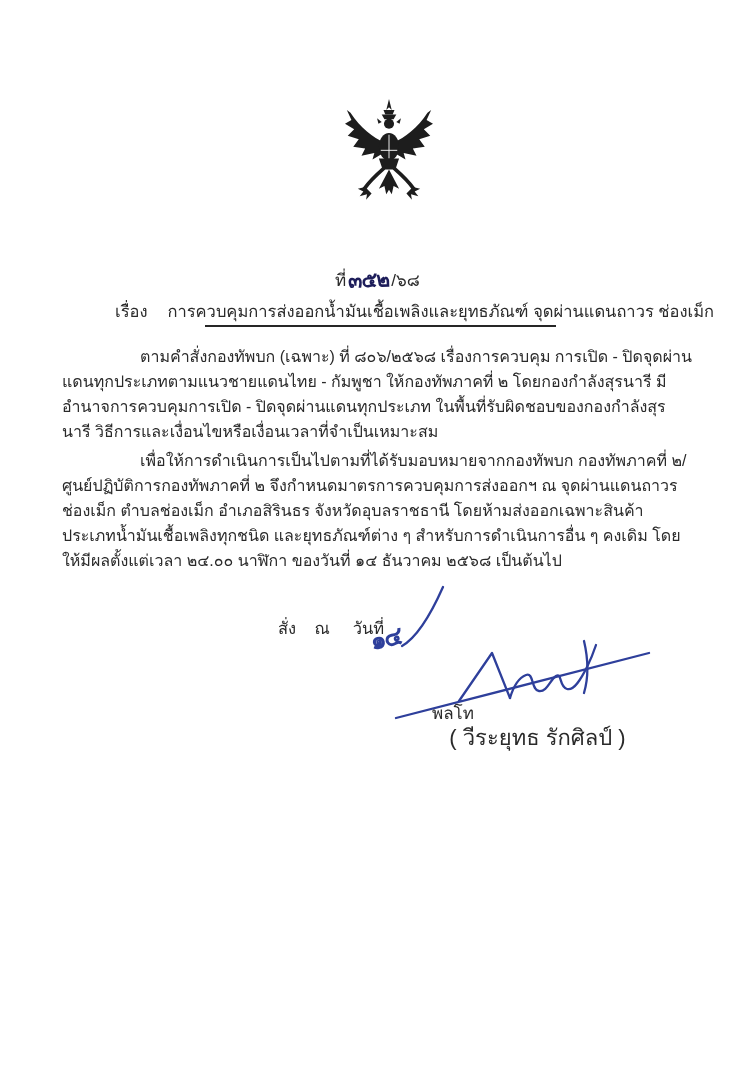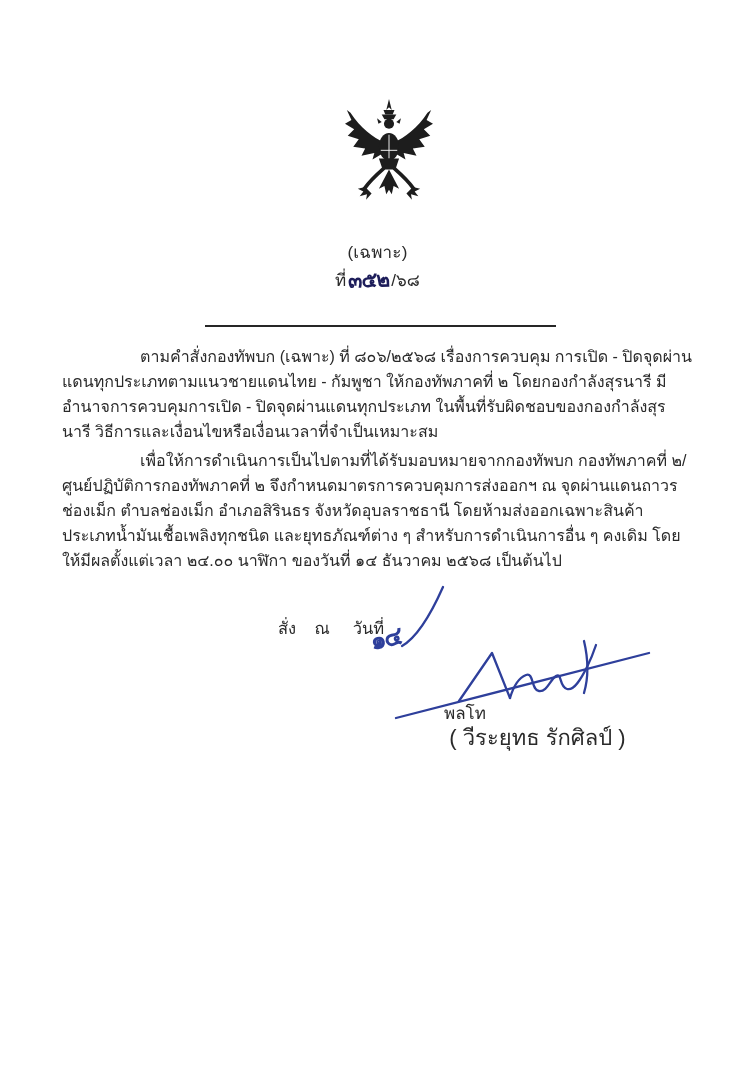--- a/index.html
+++ b/index.html
@@ -34,21 +34,21 @@
   }
   .indent{text-indent:78px;}
   .orderline{font-size:16.5px;white-space:pre-wrap;display:flex;align-items:flex-start;}
   .orderline .day-gap{display:inline-block;width:58px;}
   .hand-day{
     font-size:25px;font-weight:bold;
     color:#2e3f9b;
     transform:rotate(-12deg);
     letter-spacing:-2px;
   }
-  .rank{font-size:17px;margin-left:12px;}
+  .rank{font-size:17px;}
   .sig-name{width:215px;text-align:center;font-size:22px;}
   .sig-pos{font-size:16.5px;white-space:nowrap;}
   .ink{pointer-events:none;}
   .emblem{fill:#1d1d1d;}
 </style>
 </head>
 <body>
 
 <div class="page">
 
@@ -76,26 +76,29 @@
       <path d="M66,77 C74,84 82,92 87,99" fill="none" stroke="#1d1d1d" stroke-width="4" stroke-linecap="round"></path>
       <path d="M86,97 l8,2 -6,3 4,5 -8,-2 1,6 -6,-7 z"></path>
 
       <path d="M54,77 C46,84 38,92 33,99" fill="none" stroke="#1d1d1d" stroke-width="4" stroke-linecap="round"></path>
       <path d="M34,97 l-8,2 6,3 -4,5 8,-2 -1,6 6,-7 z"></path>
 
       <path d="M60,78 L49,99 L55,96 L57,105 L60,100 L63,105 L65,96 L71,99 Z"></path>
     </g>
   </svg>
 
-  <div class="abs center-line hdr" style="top:238px">(เฉพาะ)</div>
 
   <div class="abs center-line docno" style="top:262px">
     <span>ที่</span><span class="hand">๓๕๒</span><span>/๖๘</span>
   </div>
 
+  <div class="abs subject-row" style="left:115px;top:298px">
+    <span>เรื่อง</span>
+    <span>การควบคุมการส่งออกน้ำมันเชื้อเพลิงและยุทธภัณฑ์ จุดผ่านแดนถาวร ช่องเม็ก</span>
+  </div>
   <div class="abs divider" style="left:205px;top:325px;width:351px"></div>
 
   <div class="abs para indent" style="left:62px;top:344px">ตามคำสั่งกองทัพบก (เฉพาะ) ที่ ๘๐๖/๒๕๖๘  เรื่องการควบคุม การเปิด - ปิดจุดผ่านแดนทุกประเภทตามแนวชายแดนไทย - กัมพูชา ให้กองทัพภาคที่ ๒ โดยกองกำลังสุรนารี มีอำนาจการควบคุมการเปิด - ปิดจุดผ่านแดนทุกประเภท ในพื้นที่รับผิดชอบของกองกำลังสุรนารี วิธีการและเงื่อนไขหรือเงื่อนเวลาที่จำเป็นเหมาะสม</div>
   <div class="abs para indent" style="left:62px;top:448px">เพื่อให้การดำเนินการเป็นไปตามที่ได้รับมอบหมายจากกองทัพบก กองทัพภาคที่ ๒/ศูนย์ปฏิบัติการกองทัพภาคที่ ๒ จึงกำหนดมาตรการควบคุมการส่งออกฯ ณ จุดผ่านแดนถาวร ช่องเม็ก ตำบลช่องเม็ก อำเภอสิรินธร จังหวัดอุบลราชธานี โดยห้ามส่งออกเฉพาะสินค้าประเภทน้ำมันเชื้อเพลิงทุกชนิด และยุทธภัณฑ์ต่าง ๆ สำหรับการดำเนินการอื่น ๆ คงเดิม โดยให้มีผลตั้งแต่เวลา ๒๔.๐๐ นาฬิกา ของวันที่ ๑๔ ธันวาคม ๒๕๖๘ เป็นต้นไป</div>
 
   <div class="abs orderline" style="left:278px;top:615px">
     <span>สั่ง    ณ     วันที่</span><span class="day-gap"></span>
   </div>
   <div class="abs hand-day" style="left:370px;top:618px">๑๔</div>
 

